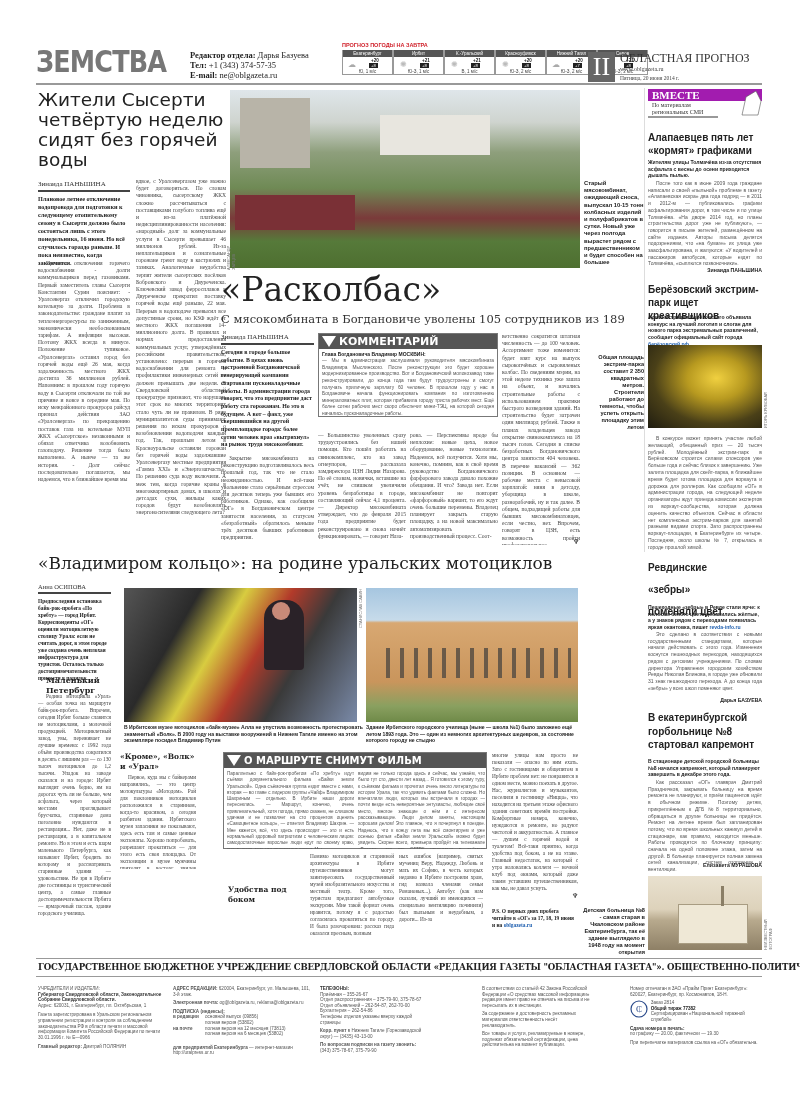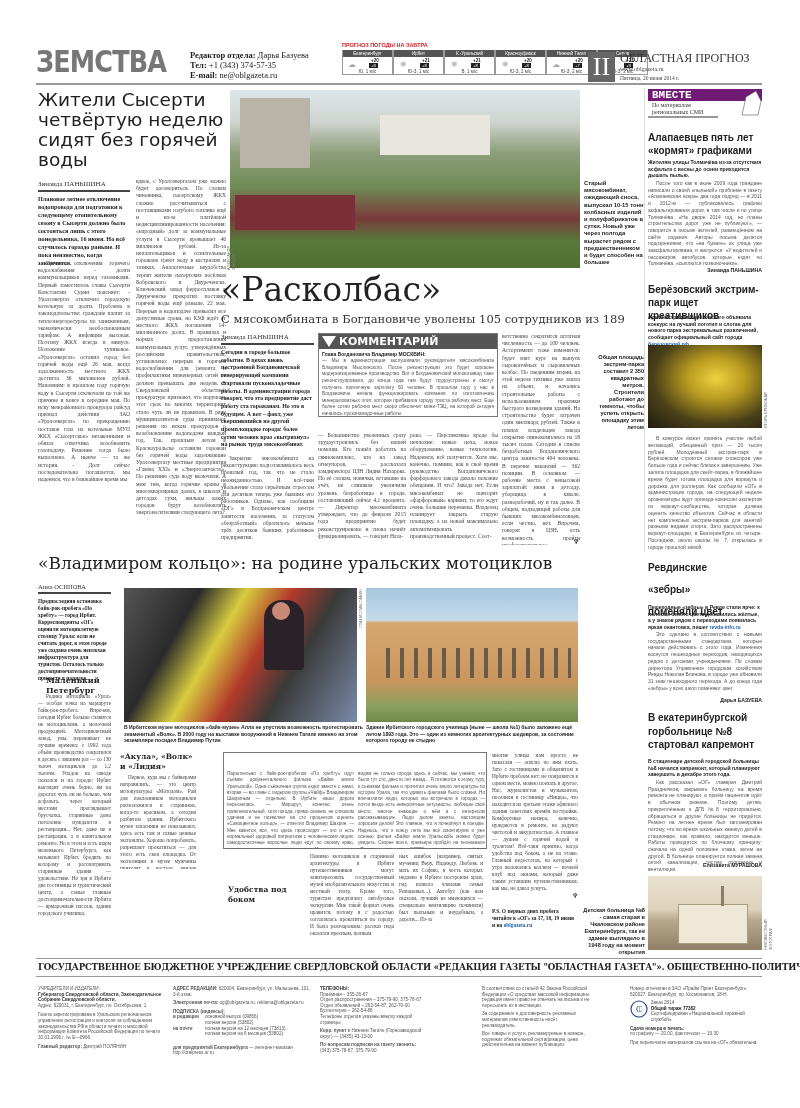--- a/index.html
+++ b/index.html
@@ -95,21 +95,21 @@
   <div class="boxhead"><span class="tri"></span><span>КОММЕНТАРИЙ</span></div>
   <div class="slead" style="padding:2px 3px 0;font-size:5px">Глава Богдановича Владимир МОСКВИН:</div>
   <div class="stxt" style="padding:0 3px;font-size:4.8px;line-height:6.6px">— Мы в администрации заслушивали руководителя мясокомбината Владимира Мыслинского. После реконструкции это будет хорошее модернизированное производство. Вот и Богдановичский молокозавод тоже реконструировали, до конца года там будут трудоустроены и смогут получать приличную зарплату 60 человек. В прошлом году у нас в Богдановиче начала функционировать компания по изготовлению минераловатных плит, которая прибавила городу триста рабочих мест. Ещё более сотни рабочих мест скоро обеспечит мини-ТЭЦ, на которой сегодня начались пусконаладочные работы.</div>
 </div>
 <div class="abs txt" style="left:318px;top:432px;width:88px;height:113px;overflow:hidden">— Большинство уволенных сразу трудоустроились без нашей помощи. Кто пошёл работать на свинокомплекс, кто на завод огнеупоров, — рассказала замдиректора ЦЗН Лидия Назарова. По её словам, новички, вставшие на учёт, не слишком увеличили уровень безработицы в городе, составляющий сейчас 4,1 процента. — Директор мясокомбината утверждает, что до февраля 2015 года предприятие будет реконструировано и снова начнёт функционировать, — говорит Наза-</div>
 <div class="abs txt" style="left:410px;top:432px;width:88px;height:113px;overflow:hidden">рова. — Перспективы вроде бы неплохие: новые цеха, новое оборудование, новые технологии. Надеемся, всё получится. Хотя мы, конечно, помним, как в своё время руководство Богдановичского фарфорового завода давало похожие обещания. И что? Завода нет. Если мясокомбинат не повторит «фарфоровый» вариант, то его ждут очень большие перемены. Владелец планирует закрыть старую площадку, а на новой максимально автоматизировать производственный процесс. Соот-</div>
 <div class="abs txt" style="left:502px;top:333px;width:78px;height:212px;overflow:hidden">ветственно сократится штатная численность — до 100 человек. Ассортимент тоже изменится: будет взят курс на выпуск сырокопчёных и сыровяленых колбас. По сведениям мэрии, на этой неделе техника уже зашла на объект, и начались строительные работы с использованием практики быстрого возведения зданий. На строительство будет затрачен один миллиард рублей. Также в планах владельцев завода открытие свинокомплекса на 18 тысяч голов. Сегодня в списке безработных Богдановичского центра занятости 404 человека. В перечне вакансий — 362 позиции. В основном — рабочие места с невысокой зарплатой: няня в детсаду, уборщица в школе, разнорабочий, ну и так далее. В общем, подходящей работы для бывших мясокомбинатовцев, если честно, нет. Впрочем, говорят в ЦЗН, есть возможность пройти профессиональное переобучение.</div>
 <div class="abs" style="left:573px;top:538px;font-size:7px">♆</div>
 
 <div class="abs" style="left:648px;top:89px;width:114px;height:29px">
-  <div style="background:#701a75;color:#fff;font-family:Liberation Mono, monospace;font-weight:bold;font-size:11px;height:12px;line-height:12px;padding-left:4px;width:100%">ВМЕСТЕ</div>
+  <div style="background:#a21caf;color:#fff;font-family:Liberation Serif, serif;font-weight:bold;font-size:11px;height:12px;line-height:12px;padding-left:4px;width:100%">ВМЕСТЕ</div>
   <div style="font-family:'Liberation Serif',serif;font-size:6px;line-height:6.5px;color:#333;padding:1px 4px;width:70px;border-bottom:2px solid #999">По материалам региональных СМИ</div>
   <svg style="position:absolute;right:0;top:0" width="24" height="29">
       <path d="M4 26 L8 8 L18 2 L23 12 L20 26 Z" fill="#fff" stroke="#555" stroke-width="0.6"></path>
     </svg>
 </div>
 
 <div class="abs rh" style="left:648px;top:131px;width:118px;font-size:10px;line-height:13px">Алапаевцев пять лет «кормят» графиками</div>
 <div class="abs slead" style="left:648px;top:159px;width:114px;font-size:5.1px;line-height:6.7px">Жителям улицы Толмачёва из-за отсутствия асфальта с весны до осени приходится дышать пылью.</div>
 <div class="abs stxt" style="left:648px;top:180px;width:114px;font-size:5px;line-height:6.7px;text-indent:8px">После того как в июне 2009 года граждане написали о своей «пыльной» проблеме в газету «Алапаевская искра» два года подряд — в 2011 и 2012-м — публиковались графики асфальтирования дорог, в том числе и по улице Толмачёва. «На дворе 2014 год, но планы строительства дорог уже не публикуют», — говорится в письме жителей, размещённом на сайте издания. Авторы письма делятся подозрениями, что «на бумаге» их улица уже заасфальтирована, и жалуются: «У водителей и пассажиров автобусов, которые ездят по Толмачёва, «сыплются позвоночники».</div>
 <div class="abs slead" style="left:648px;top:267px;width:114px;text-align:right;font-size:5.2px">Зинаида ПАНЬШИНА</div>
@@ -150,24 +150,25 @@
   <div style="position:absolute;left:148px;top:14px;width:18px;height:18px;background:#c98a78;border-radius:50%"></div>
 </div>
 <div class="abs credit" style="left:358px;top:588px;height:40px">СТАНИСЛАВ САВИН</div>
 <div class="abs cap" style="left:124px;top:724px;width:245px;font-size:5.1px;line-height:6.5px">В Ирбитском музее мотоциклов «байк-музее» Алла не упустила возможность протестировать знаменитый «Волк». В 2000 году на выставке вооружений в Нижнем Тагиле именно на этом экземпляре посидел Владимир Путин</div>
 
 <div class="abs" style="left:366px;top:588px;width:212px;height:134px;background:linear-gradient(180deg,#a6c6e0 0%,#c7dbea 24%,#d8a872 26%,#c9955c 70%,#8aa060 88%,#6f8a48 100%)">
   <div style="position:absolute;left:10px;top:60px;width:195px;height:30px;background:repeating-linear-gradient(90deg,transparent 0 10px,#6a5a48 10px 14px)"></div>
 </div>
 <div class="abs cap" style="left:366px;top:724px;width:212px;font-size:5.1px;line-height:6.5px">Здание Ирбитского городского училища (ныне — школа №1) было заложено ещё летом 1893 года. Это — один из немногих архитектурных шедевров, за состояние которого городу не стыдно</div>
 
-<div class="abs" style="left:120px;top:752px;width:76px;font-family:'DejaVu Serif',serif;font-weight:bold;font-size:7.5px;line-height:9.5px">«Акула», «Волк» и «Лидия»</div>
+<div class="abs" style="left:120px;top:752px;width:76px;font-family:'DejaVu Serif',serif;font-weight:bold;font-size:7.5px;line-height:9.5px">«Кроме», «Волк» и «Урал»</div>
 <div class="abs txt" style="left:120px;top:774px;width:76px;height:95px;overflow:hidden;font-size:5.3px;line-height:7px;text-indent:8px">Первое, куда мы с байкерами направились, — это центр мотокультуры «Мотодом». Рай для поклонников мотоциклов расположился в старинном, когда-то красивом, а сегодня разбитом здании. Ирбитского музея запасники не показывают, здесь есть там и самые ценные экспонаты. Хорошо попробовать, разрешают прокатиться — для этого есть своя площадка. От экспозиции в музее мужчины приходят в восторг, увидев редкие образцы, такие характерные, как и мотоциклы, «Акула», то на «Волке», которого в 2000 году оценил сам глава государства. А вот мне, девочке, всё это как-то быстро наскучило...</div>
 
 <div class="abs" style="left:223px;top:752px;width:264px;height:97px;border:1px solid #777">
+  <div class="boxhead" style="font-size:10px"><span class="tri"></span><span>О МАРШРУТЕ СНИМУТ ФИЛЬМ</span></div>
   <div class="stxt" style="position:absolute;left:3px;top:18px;width:127px;height:78px;overflow:hidden;font-size:4.6px;line-height:6.3px">Параллельно с байк-рок-пробегом «По хребту» идут съёмки документального фильма «Байки земли Уральской». Одна съёмочная группа ездит вместе с нами, вторая — во главе с лидером группы «Чайф» Владимиром Шахриным — отдельно. В Ирбите наши дороги пересеклись. — Маршрут, конечно, очень привлекательный, хотя погода, прямо скажем, не слишком удачная и не позволяет на сто процентов оценить «Самоцветное кольцо», — отметил Владимир Шахрин. — Мне кажется, всё, что здесь происходит — это и есть нормальный здоровый патриотизм с человеческим лицом: самодостаточные взрослые люди едут по своему краю, интересуясь тем, что происходит вокруг. Мы</div>
   <div class="stxt" style="position:absolute;left:134px;top:18px;width:127px;height:78px;overflow:hidden;font-size:4.6px;line-height:6.3px">видим не только города здесь и сейчас, мы узнаём, что было тут сто, двести лет назад... Я готовился к этому туру, к съёмкам фильма и прочитал очень много литературы по истории Урала, так что удивить фактами было сложно. Но впечатлили люди, которых мы встречали в городах — почти везде есть невероятные энтузиасты, любящие своё место, многое знающие о нём и с интересом рассказывающие. Люди делом заняты, настоящим хорошим делом! Это главное, что я почерпнул в поездке. Надеюсь, что к концу лета мы всё смонтируем и уже осенью фильм «Байки земли Уральской» можно будет увидеть. Скорее всего, премьера пройдёт на телеканале «Россия», так как СГТРК принимает в съёмках непосредственное участие.</div>
 </div>
 
 <div class="abs txt" style="left:223px;top:853px;width:84px;height:30px;overflow:hidden;font-size:5.3px;line-height:7px"></div>
 <div class="abs" style="left:228px;top:885px;width:80px;font-family:'DejaVu Serif',serif;font-weight:bold;font-size:7.5px;line-height:9.5px">Удобства под боком</div>
 <div class="abs txt" style="left:310px;top:853px;width:84px;height:96px;overflow:hidden;font-size:5.3px;line-height:7px">Помимо мотоциклов и старинной архитектуры в Ирбите путешественников могут заинтересовать государственный музей изобразительного искусства и местный театр. Кроме того, туристам предлагают автобусные экскурсии. Мне такой формат очень нравится, потому я с радостью согласилась прокатиться по городу. И была разочарована: рассказ гида оказался пресным, полным</div>
 <div class="abs txt" style="left:399px;top:853px;width:84px;height:96px;overflow:hidden;font-size:5.3px;line-height:7px">ных ошибок (например, святых мучениц Веру, Надежду, Любовь и мать их Софию, в честь которых недавно в Ирбите построили храм, гид назвала членами семьи Романовых...). Автобус (как нам сказали, лучший из имеющихся — специально вентиляцию починили) был пыльным и неудобным, а дороги... Из-за</div>
 <div class="abs txt" style="left:492px;top:752px;width:86px;height:150px;overflow:hidden;font-size:5.3px;line-height:7px">многие улицы нам просто не показали — опасно по ним ехать. Зато с гостиницами и общепитом в Ирбите проблем нет: не понравится в одном месте, можно поехать в другое. Нас, журналистов и музыкантов, поселили в гостиницу «Ницца», что находится на третьем этаже офисного здания советских времён постройки. Комфортные номера, конечно, нуждаются в ремонте, но радуют чистотой и аккуратностью. А главное — душем с горячей водой и туалетом! Всё-таки приятно, когда удобства под боком, а не на этаже. Главный недостаток, на который с утра жаловались коллеги — ночной клуб под окнами, который даже таким уставшим путешественникам, как мы, не давал уснуть.</div>
 <div class="abs" style="left:572px;top:892px;font-size:7px">♆</div>

